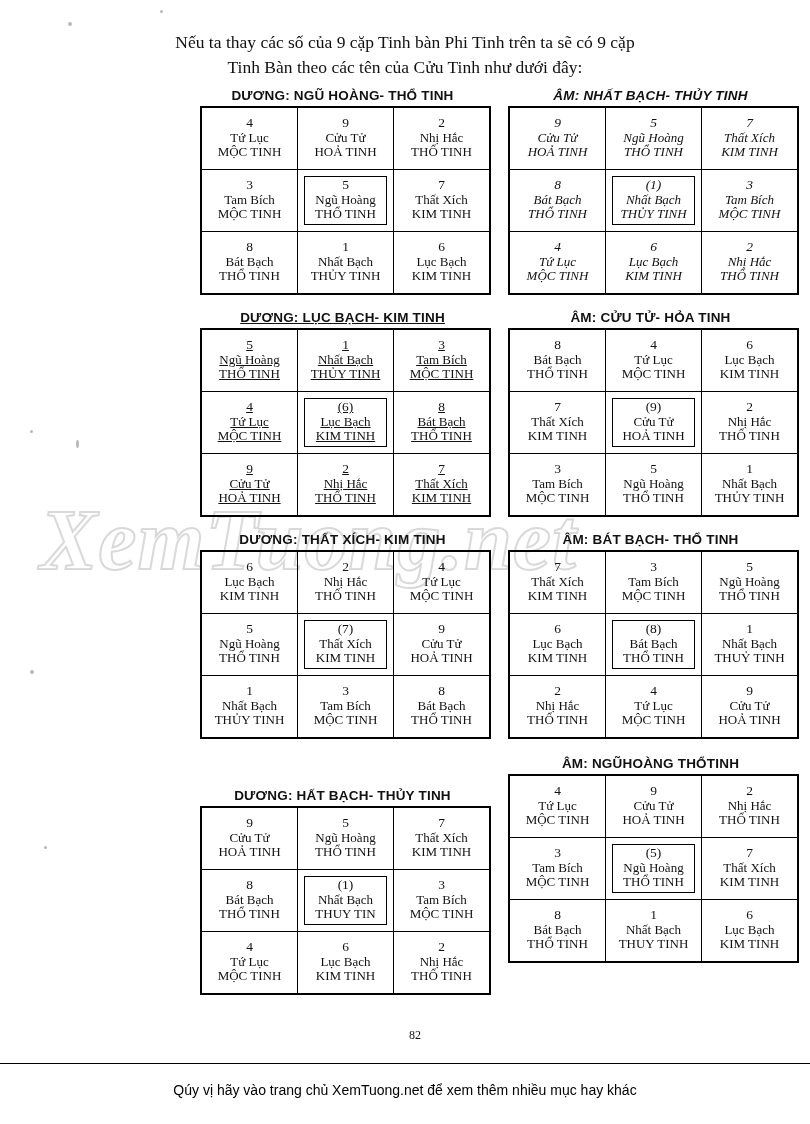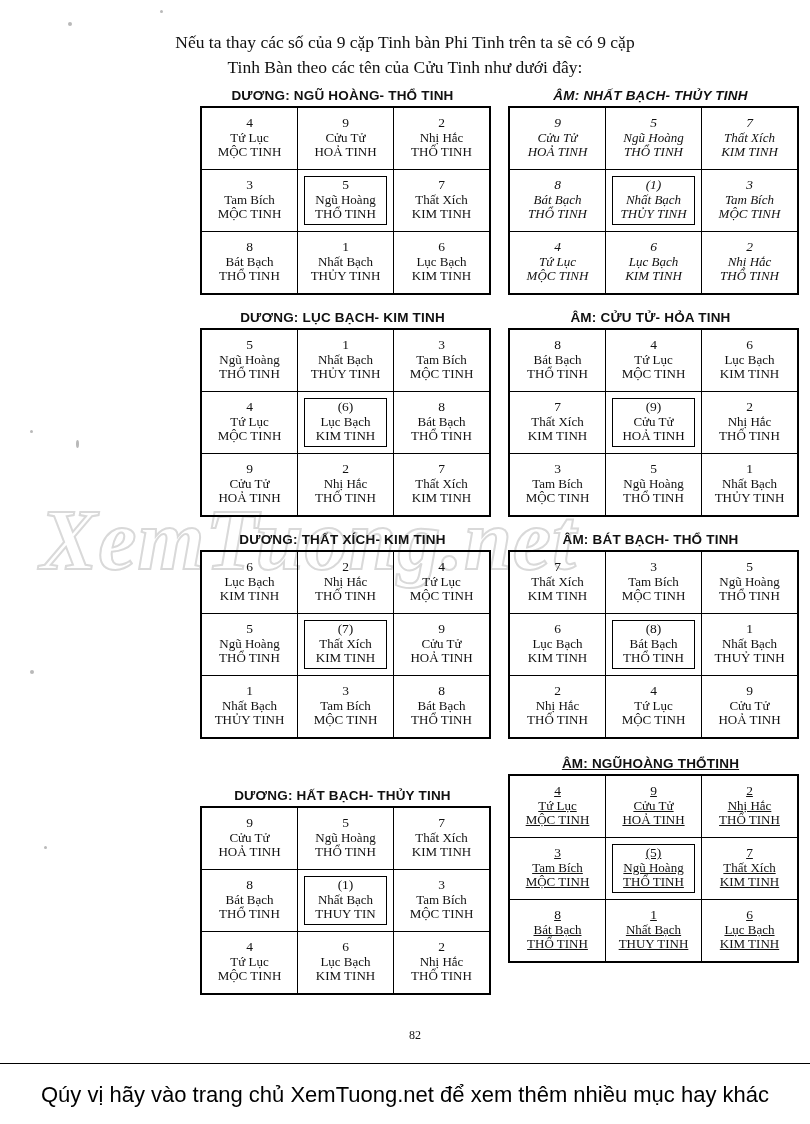--- a/index.html
+++ b/index.html
@@ -125,21 +125,21 @@
     left: 0;
     width: 810px;
     border-top: 1.5px solid #000;
   }
   .footer {
     position: absolute;
     top: 1082px;
     left: 0;
     width: 810px;
     text-align: center;
-    font-size: 22px;
+    font-size: 14px;
     font-family: "Liberation Sans", sans-serif;
     color: #000;
     white-space: nowrap;
   }
 </style>
 </head>
 <body>
 
 <div class="page">
 
@@ -303,21 +303,21 @@
                 <div>
                   <div class="num">2</div>
                   <div class="n1">Nhị Hắc</div>
                   <div class="n2">THỔ TINH</div>
                 </div>
               </td>
             </tr>
           </tbody>
         </table>
       </div>
-      <div class="grid-block" style="left: 152px; top: 310px;">
+      <div class="grid-block" style="left: 152px; top: 310px; text-decoration: underline;">
         <div class="block-title">DƯƠNG:  LỤC BẠCH- KIM TINH</div>
         <table class="magic">
           <tbody>
             <tr>
               <td>
                 <div>
                   <div class="num">5</div>
                   <div class="n1">Ngũ Hoàng</div>
                   <div class="n2">THỔ TINH</div>
                 </div>
@@ -683,21 +683,21 @@
                 <div>
                   <div class="num">2</div>
                   <div class="n1">Nhị Hắc</div>
                   <div class="n2">THỔ TINH</div>
                 </div>
               </td>
             </tr>
           </tbody>
         </table>
       </div>
-      <div class="grid-block" style="left: 460px; top: 756px; text-decoration: underline;">
+      <div class="grid-block" style="left: 460px; top: 756px;">
         <div class="block-title">ÂM:   NGŨHOÀNG THỔTINH</div>
         <table class="magic">
           <tbody>
             <tr>
               <td>
                 <div>
                   <div class="num">4</div>
                   <div class="n1">Tứ Lục</div>
                   <div class="n2">MỘC TINH</div>
                 </div>

